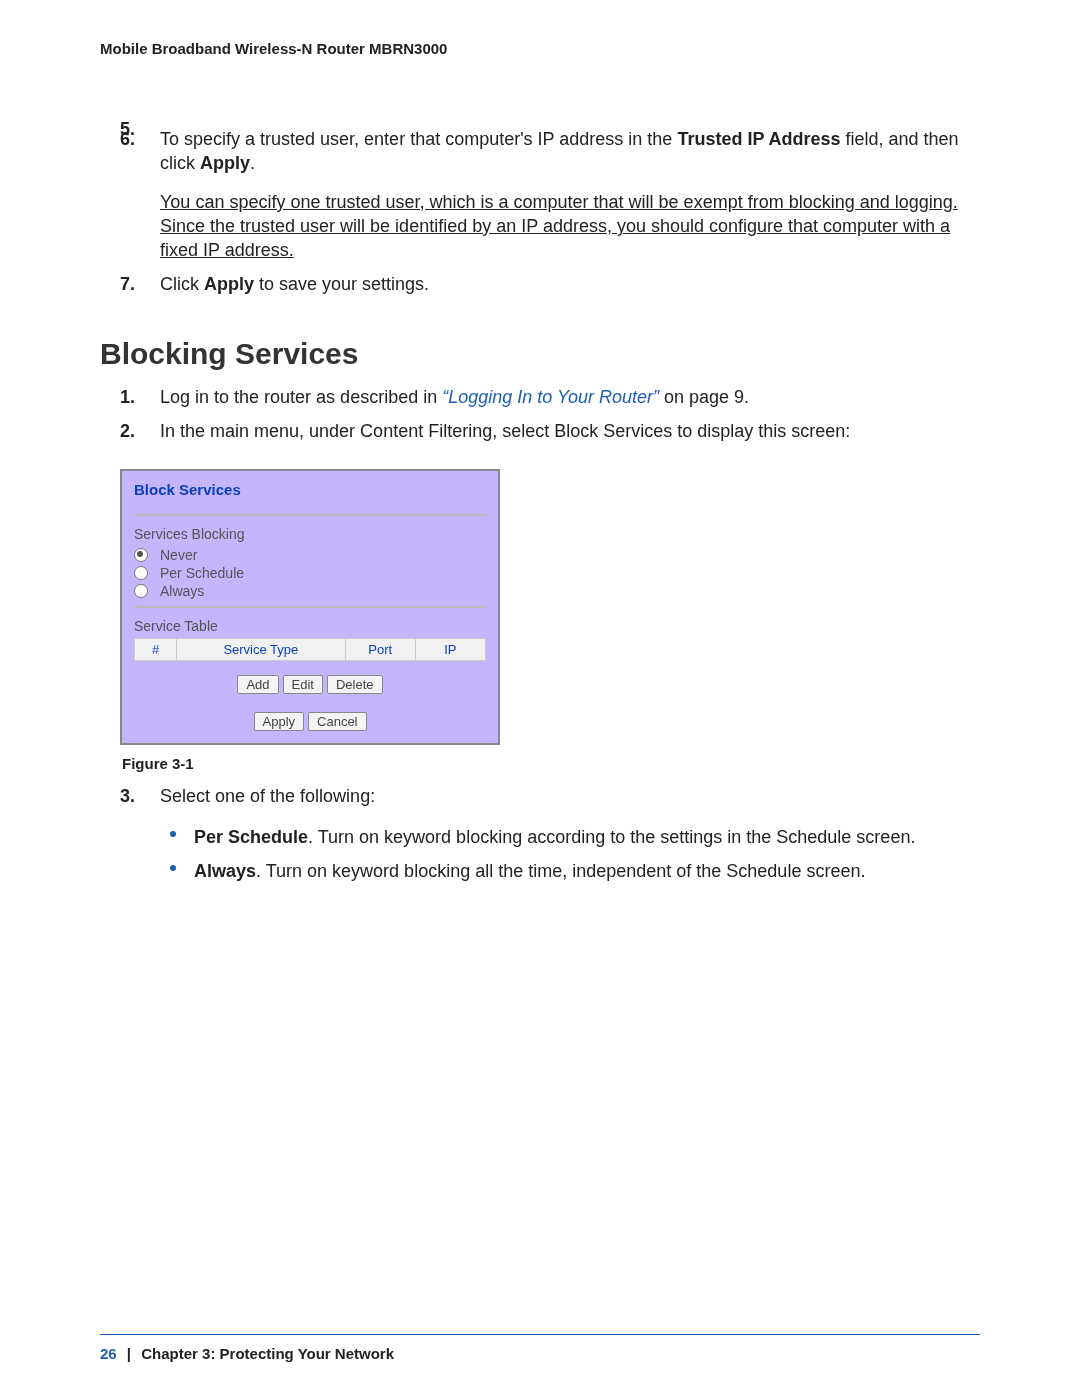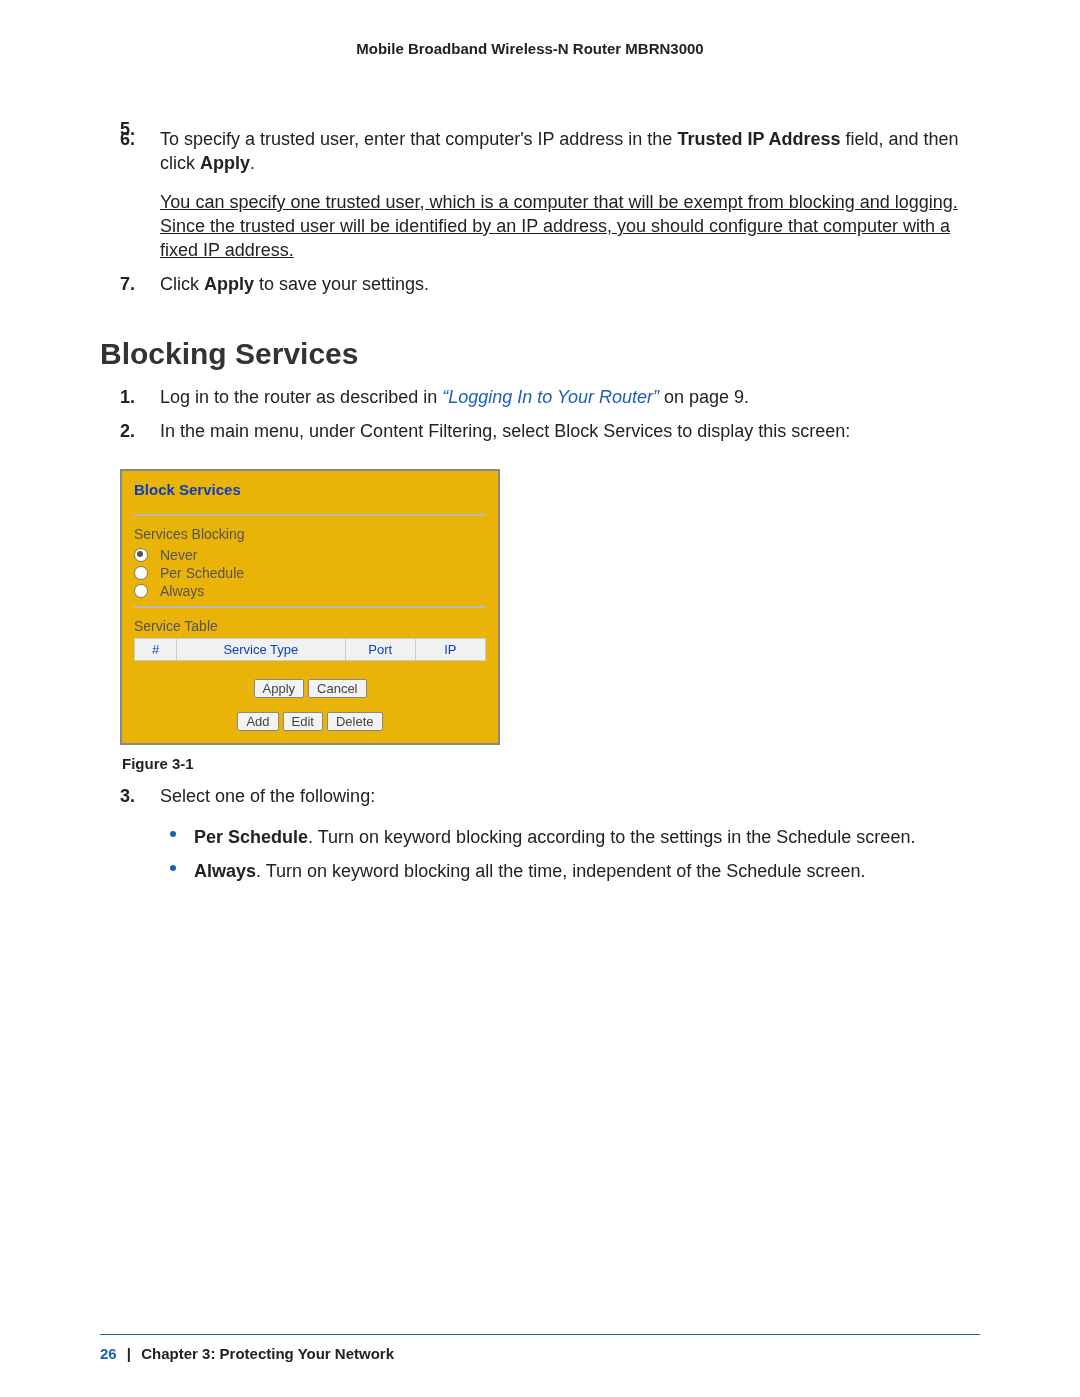--- a/index.html
+++ b/index.html
@@ -10,21 +10,21 @@
     color: #222;
   }
   .page {
     width: 1080px;
     height: 1397px;
     position: relative;
     box-sizing: border-box;
     padding: 40px 100px 50px 100px;
   }
   .running-head {
-    text-align: center;
+    text-align: left;
     font-weight: bold;
     font-size: 15px;
     margin-bottom: 60px;
     margin-right: 20px;
   }
   ol.steps {
     margin: 0 0 0 20px;
     padding: 0;
     list-style: none;
     counter-reset: none;
@@ -55,21 +55,21 @@
   }
   .link {
     color: #1d5fb4;
     font-style: italic;
   }
 
   
   .screenshot {
     margin: 16px 0 8px 20px;
     border: 2px solid #888;
-    background: #eab308;
+    background: #c4b5fd;
     width: 380px;
     box-sizing: border-box;
     padding: 10px 12px 12px 12px;
   }
   .ss-title {
     color: #0b3fbf;
     font-weight: bold;
     font-size: 15px;
     margin-bottom: 16px;
   }
@@ -220,22 +220,22 @@
     <table class="ss-table">
       <thead>
           <tr id="ss-cols">
             <th style="width: 12%;">#</th>
             <th style="width: 48%;">Service Type</th>
             <th style="width: 20%;">Port</th>
             <th style="width: 20%;">IP</th>
           </tr>
         </thead>
     </table>
+    <div class="ss-btnrow" id="ss-row-btns"><span class="ss-btn">Add</span><span class="ss-btn">Edit</span><span class="ss-btn">Delete</span></div>
     <div class="ss-btnrow" id="ss-form-btns" style="margin-top:18px;"><span class="ss-btn">Apply</span><span class="ss-btn">Cancel</span></div>
-    <div class="ss-btnrow" id="ss-row-btns"><span class="ss-btn">Add</span><span class="ss-btn">Edit</span><span class="ss-btn">Delete</span></div>
   </div>
 
   <div class="figcap">Figure 3-1</div>
 
   <ol class="steps">
     <li>
       <span class="num">3.</span>
       <span>Select one of the following:</span>
     </li>
   </ol>

